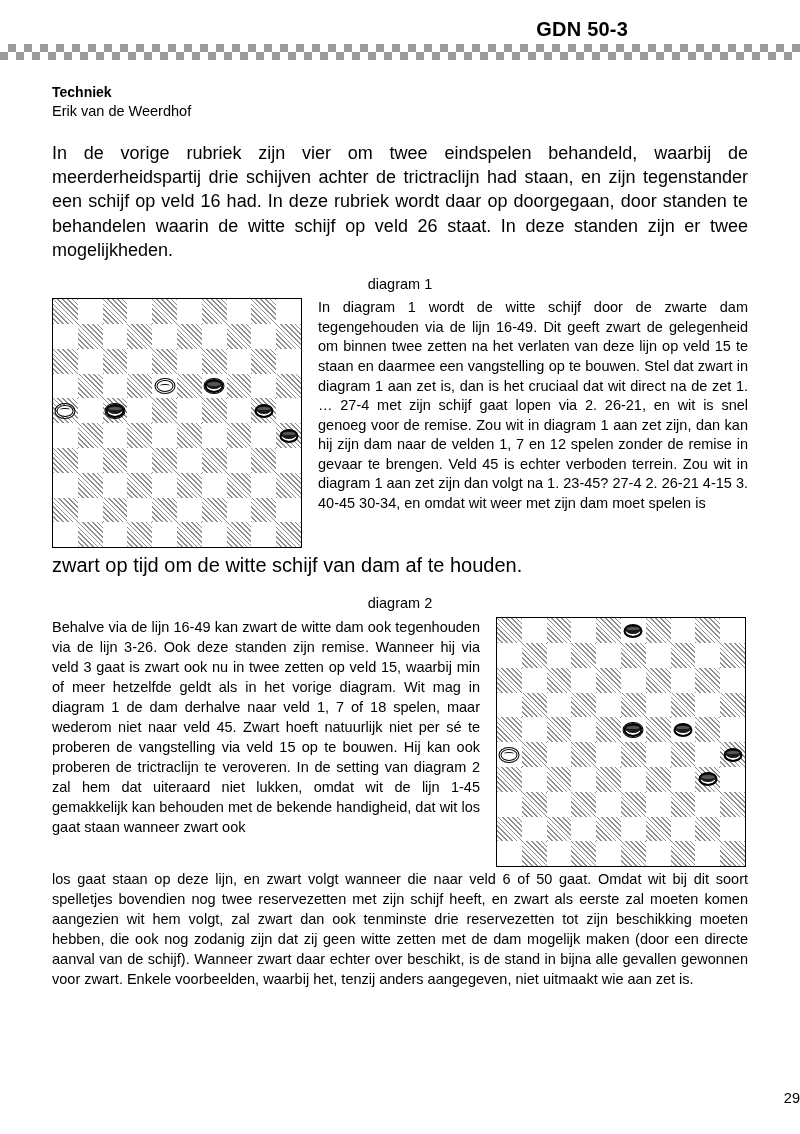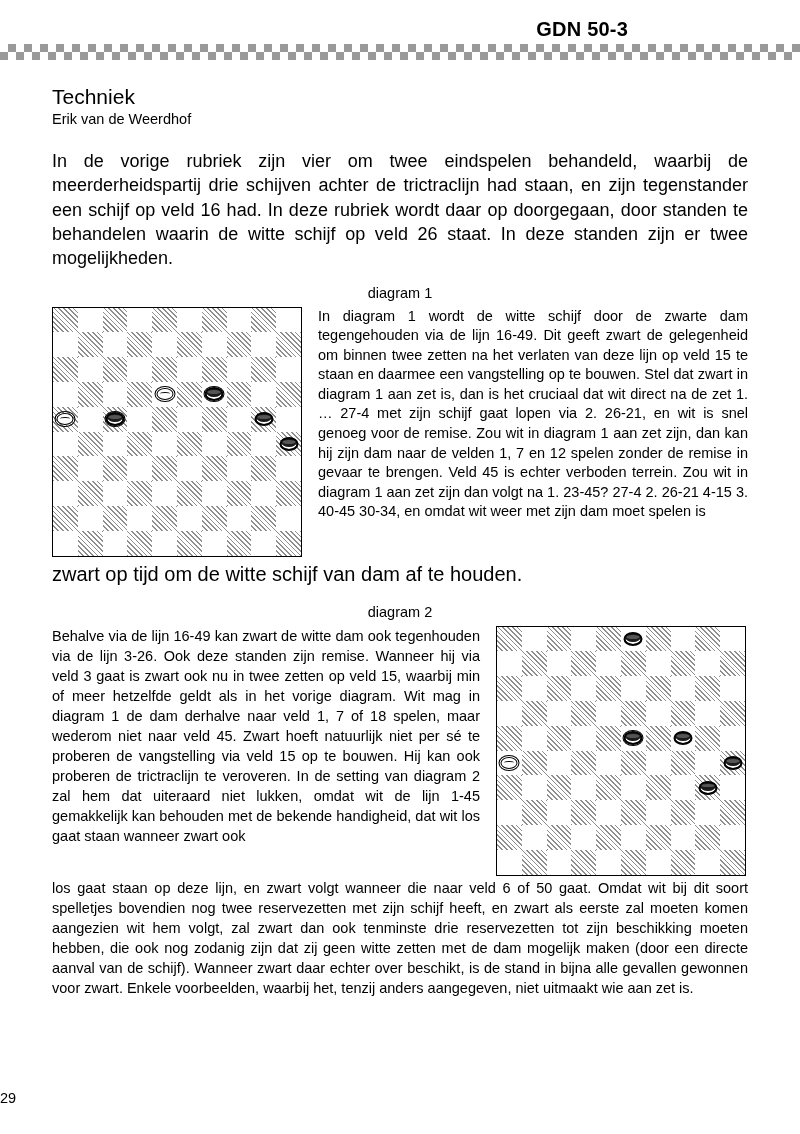--- a/index.html
+++ b/index.html
@@ -48,22 +48,22 @@
 
   
   .content {
     position: absolute;
     left: 52px;
     top: 84px;
     width: 696px;
   }
 
   h1.section-title {
-    font-size: 21px;
-    font-weight: normal;
+    font-size: 14px;
+    font-weight: bold;
     margin: 0 0 2px 0;
     line-height: 1.2;
   }
   .byline {
     font-size: 14.5px;
     margin: 0 0 22px 0;
   }
 
   p.body-text {
     font-size: 18px;
@@ -195,21 +195,21 @@
     line-height: 1.38;
     text-align: justify;
     margin: 2px 0 0 0;
   }
 
   .page-number {
     position: absolute;
     bottom: 28px;
     left: 0;
     width: 800px;
-    text-align: left;
+    text-align: right;
     font-size: 14.5px;
   }
 </style>
 </head>
 <body>
 
 <div class="page">
 
   <div class="header-title">GDN 50-3</div>
   <div class="checker-rule"></div>

